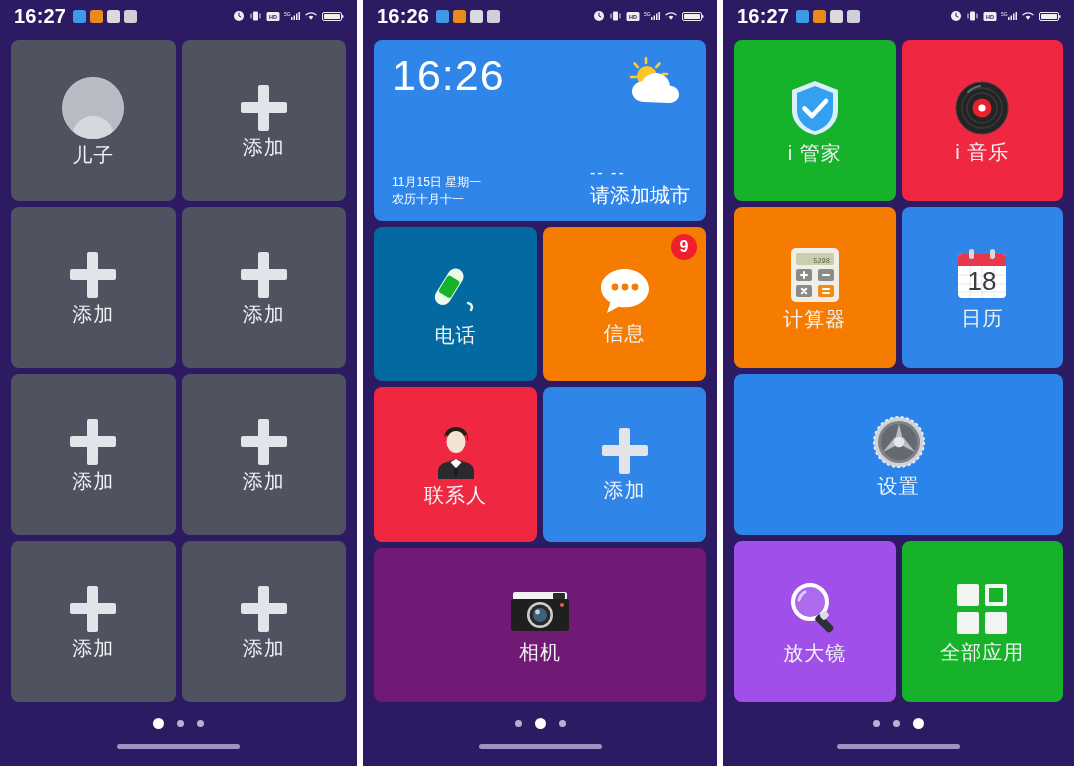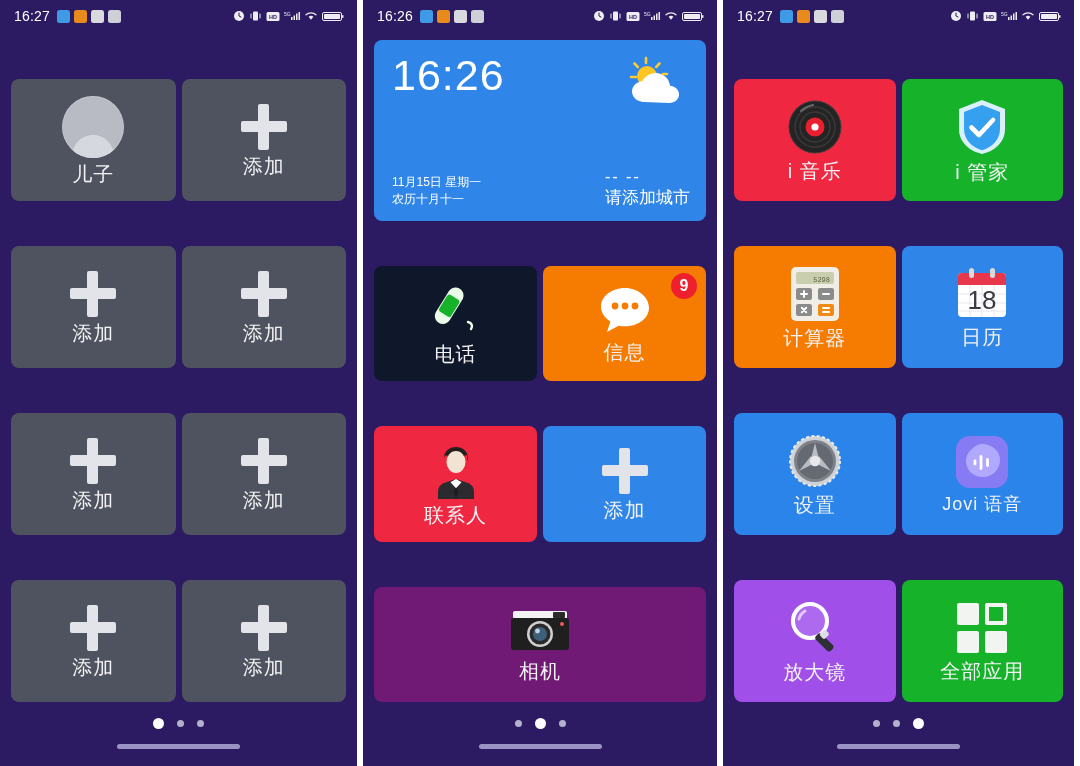--- a/index.html
+++ b/index.html
@@ -23,21 +23,21 @@
   .phone.p2{ width:354px; flex:0 0 354px; }
   .phone.p3{ width:351px; flex:0 0 351px; }
 
   
   .statusbar{
     height:32px; flex:0 0 32px;
     display:flex; align-items:center;
     padding:0 13px 0 14px;
     color:#fff;
   }
-  .sb-time{ font-size:14px; font-weight:400; letter-spacing:.2px; }
+  .sb-time{ font-size:20px; font-weight:700; letter-spacing:.2px; }
   .sb-left-icons{ display:flex; align-items:center; gap:4px; margin-left:7px; }
   .sb-spacer{ flex:1 1 auto; }
   .sb-right-icons{ display:flex; align-items:center; gap:4px; }
   .nicon{ width:13px; height:13px; border-radius:2.5px; display:block; }
   .nicon.blue{ background:#3f9ae5; }
   .nicon.orange{ background:#e88a1c; }
   .nicon.white{ background:#d9d9de; }
   .nicon.grey{ background:#cfcfd8; }
   .sicon{ display:block; opacity:.92; }
 
@@ -51,21 +51,20 @@
   .row{ display:flex; gap:6px; flex:1 1 0; min-height:0; }
   .tile{
     flex:1 1 0; min-width:0;
     border-radius:8px;
     position:relative;
     display:flex; flex-direction:column;
     align-items:center; justify-content:center;
     gap:6px;
     color:#ffffff;
     overflow:hidden;
-    margin-top:39px;
   }
   .tile .label{
     font-size:20px; font-weight:500;
     letter-spacing:1px; line-height:1;
     color:#f2f2f5;
   }
   .tile .label.sm{ font-size:18px; }
 
   
   .plus{ position:relative; width:46px; height:46px; }
@@ -101,21 +100,21 @@
     padding:14px 16px 12px 18px;
     display:flex; justify-content:space-between;
     color:#fff;
   }
   .w-left{ display:flex; flex-direction:column; justify-content:space-between; }
   .w-time{ font-size:43px; font-weight:400; line-height:1; letter-spacing:1px; }
   .w-date{ font-size:12px; line-height:1.45; font-weight:400;margin-top:40px; }
   .w-lunar{ font-size:12px; line-height:1.45; font-weight:400; }
   .w-right{ display:flex; flex-direction:column; align-items:flex-end; justify-content:space-between; }
   .w-temp{ font-size:16px; letter-spacing:2px; }
-  .w-city{ font-size:17px; }
+  .w-city{ font-size:20px; }
 
   
   .badge{
     position:absolute; top:7px; right:9px;
     min-width:26px; height:26px; border-radius:13px;
     background:#f01f2e; color:#fff;
     font-size:16px; font-weight:600;
     display:flex; align-items:center; justify-content:center;
     padding:0 6px;
   }
@@ -300,21 +299,21 @@
             <path d="M28 48c-6.6 0-12-4.6-12-10.4 0-5.4 4.6-9.8 10.4-10.3C28.6 22.6 33.6 19 39.6 19c7.6 0 13.8 5.6 14.4 12.8 5.2.4 9 4.2 9 8.7 0 4.8-4.2 8.5-9.4 8.5z" fill="#ffffff"></path>
           </svg>
           <div>
             <div class="w-temp">--  --</div>
             <div class="w-city">请添加城市</div>
           </div>
         </div>
       </div>
 
       <div class="row">
-        <div class="tile" style="background:#0f172a">
+        <div class="tile" style="background:#0369a1">
           <svg width="56" height="56" viewBox="0 0 56 56">
             <g transform="rotate(32 28 28)">
               <path d="M20 8c-4.4 0-8 3.6-8 8v24c0 4.4 3.6 8 8 8s8-3.6 8-8V16c0-4.4-3.6-8-8-8z" fill="#eafbe9"></path>
               <rect x="13" y="18" width="14" height="20" rx="3" fill="#15b22a"></rect>
             </g>
             <path d="M40 40c4 1 5 4 3 7" stroke="#eafbe9" stroke-width="2.4" fill="none" stroke-linecap="round"></path>
           </svg>
           <div class="label">电话</div>
         </div>
         <div class="tile" style="background:#f57c00">
@@ -413,39 +412,39 @@
             <rect x="1" y="3" width="38" height="16" rx="3" fill="none" stroke="#fff" stroke-width="2"></rect>
             <rect x="4" y="6" width="32" height="10" rx="1.5" fill="#fff"></rect>
             <rect x="40" y="8" width="3" height="6" rx="1.5" fill="#fff"></rect>
           </svg>
       </span>
     </div>
 
     <div class="grid">
 
       <div class="row">
+        <div class="tile" style="background:#15b22a">
+          <svg width="54" height="58" viewBox="0 0 54 58">
+            <path d="M27 2L4 11v20c0 13 10 22 23 25 13-3 23-12 23-25V11z" fill="#d9f0fb"></path>
+            <path d="M27 7L9 14v17c0 11 8.4 18.6 18 21.2C36.6 49.6 45 42 45 31V14z" fill="#35a0f0"></path>
+            <path d="M16.5 29.5l7.5 7.5 14-15" stroke="#ffffff" stroke-width="4.6" fill="none" stroke-linecap="round" stroke-linejoin="round"></path>
+          </svg>
+          <div class="label">i 管家</div>
+        </div>
         <div class="tile" style="background:#f02741">
           <svg width="56" height="56" viewBox="0 0 56 56">
             <circle cx="28" cy="28" r="26" fill="#242424"></circle>
             <circle cx="28" cy="28" r="26" fill="none" stroke="#3d3d3d" stroke-width="1"></circle>
             <circle cx="28" cy="28" r="20" fill="none" stroke="#3a3a3a" stroke-width="1.4"></circle>
             <circle cx="28" cy="28" r="15" fill="none" stroke="#3a3a3a" stroke-width="1.4"></circle>
             <circle cx="28" cy="28" r="9.5" fill="#e8202f"></circle>
             <circle cx="28" cy="28" r="3.6" fill="#ffffff"></circle>
             <path d="M14 12a26 26 0 0112-6" stroke="#6a6a6a" stroke-width="2" fill="none" stroke-linecap="round"></path>
           </svg>
           <div class="label">i 音乐</div>
-        </div>
-        <div class="tile" style="background:#15b22a">
-          <svg width="54" height="58" viewBox="0 0 54 58">
-            <path d="M27 2L4 11v20c0 13 10 22 23 25 13-3 23-12 23-25V11z" fill="#d9f0fb"></path>
-            <path d="M27 7L9 14v17c0 11 8.4 18.6 18 21.2C36.6 49.6 45 42 45 31V14z" fill="#35a0f0"></path>
-            <path d="M16.5 29.5l7.5 7.5 14-15" stroke="#ffffff" stroke-width="4.6" fill="none" stroke-linecap="round" stroke-linejoin="round"></path>
-          </svg>
-          <div class="label">i 管家</div>
         </div>
       </div>
 
       <div class="row">
         <div class="tile" style="background:#f57c00">
           <svg width="50" height="56" viewBox="0 0 50 56">
             <rect x="1" y="1" width="48" height="54" rx="5" fill="#f0eee6"></rect>
             <rect x="6" y="6" width="38" height="12" rx="2" fill="#c9cfae"></rect>
             <text x="40" y="15.5" font-size="7" text-anchor="end" fill="#5c6342" font-family="Liberation Mono, monospace">5298</text>
             <rect x="6" y="22" width="16" height="12" rx="2" fill="#8b8b8b"></rect>
@@ -487,31 +486,20 @@
             <circle cx="28" cy="28" r="18" fill="#656a72"></circle>
             <g fill="#b9bdc3">
               <path d="M28 10l4 16h-8z"></path>
               <path d="M44 38l-16-8 4-6.9z"></path>
               <path d="M12 38l12-14.9 4 6.9z"></path>
             </g>
             <circle cx="28" cy="28" r="5.2" fill="#e6e8eb"></circle>
           </svg>
           <div class="label">设置</div>
         </div>
-        <div class="tile" style="background:#2b84ea">
-          <svg width="54" height="54" viewBox="0 0 54 54">
-            <rect x="1" y="1" width="52" height="52" rx="14" fill="#7b6ff0"></rect>
-            <rect x="1" y="1" width="52" height="52" rx="14" fill="#8d84f5" opacity=".6"></rect>
-            <path d="M27 9c10 0 18 7 18 16s-7 17-17 17-17-7-17-16c0-4 2-9 6-12 3-2.6 5-5 10-5z" fill="#b9b2ff" opacity=".85"></path>
-            <g stroke="#ffffff" stroke-width="2.8" stroke-linecap="round">
-              <path d="M20 26v3M26 21.5v12M32.5 24.5v6"></path>
-            </g>
-          </svg>
-          <div class="label sm">Jovi 语音</div>
-        </div>
       </div>
 
       <div class="row">
         <div class="tile" style="background:#a050e8">
           <svg width="56" height="56" viewBox="0 0 56 56">
             <circle cx="23" cy="21" r="17" fill="#b06ef0" opacity=".85"></circle>
             <circle cx="23" cy="21" r="17" fill="none" stroke="#ffffff" stroke-width="4"></circle>
             <path d="M18 11a13 13 0 00-6 8" stroke="#e3c8ff" stroke-width="3" fill="none" stroke-linecap="round"></path>
             <rect x="33" y="32" width="8" height="21" rx="3" transform="rotate(-45 37 42)" fill="#2f2f36"></rect>
             <rect x="33" y="31" width="8" height="7" rx="2" transform="rotate(-45 37 34)" fill="#dcdce2"></rect>

